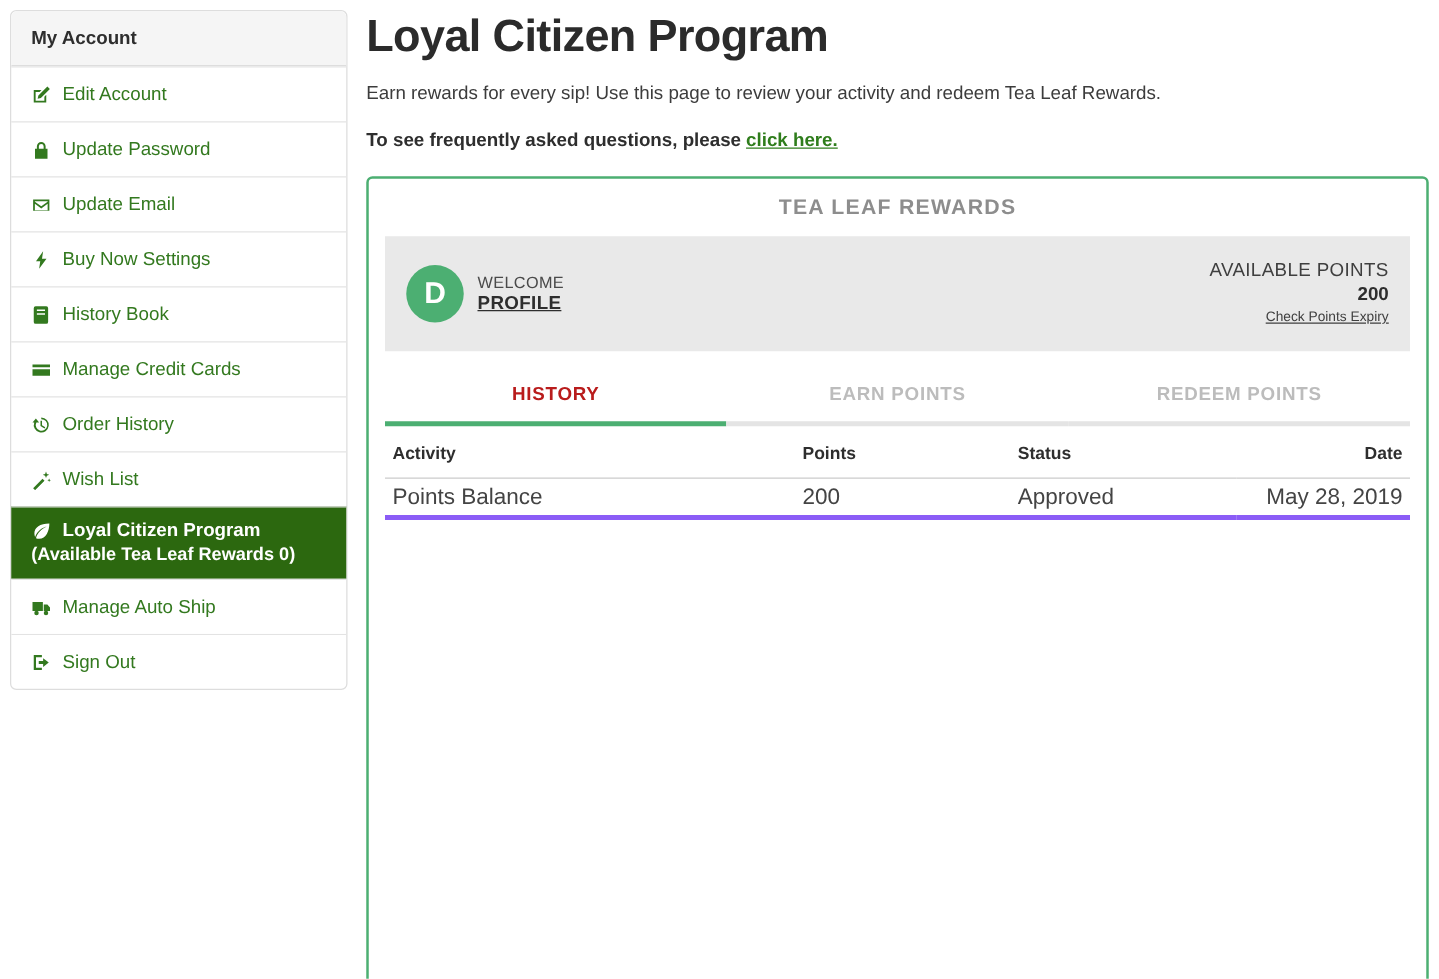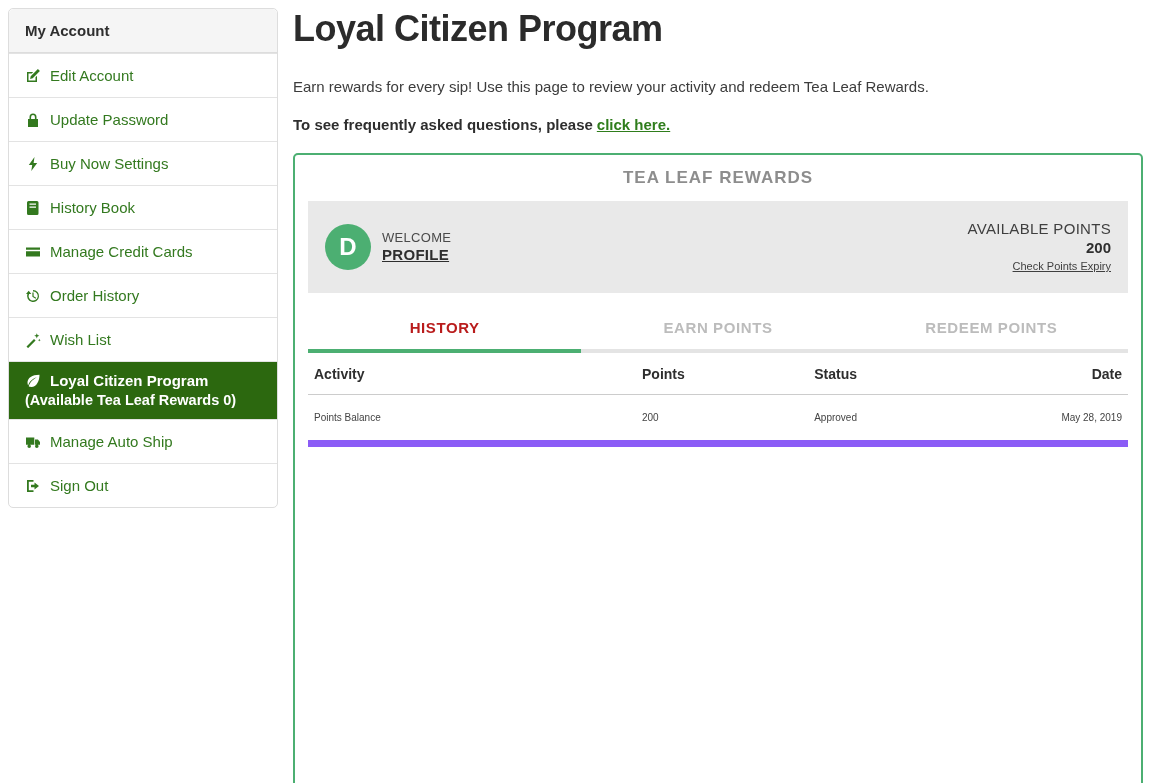--- a/index.html
+++ b/index.html
@@ -53,21 +53,21 @@
   .sidebar-item:last-of-type { border-radius: 0 0 5px 5px; }
 
   
   .main { flex: 1; margin-left: 15px; min-width: 0; }
   .page-title {
     font-size: 36px;
     font-weight: bold;
     color: #2b2b2b;
     letter-spacing: -0.5px;
   }
-  .page-subtitle { margin-top: 28px; font-size: 15px; color: #3c3c3c; }
+  .page-subtitle { margin-top: 16px; font-size: 15px; color: #3c3c3c; }
   .faq-line { margin-top: 21px; font-size: 15px; font-weight: bold; color: #2e2e2e; }
   .faq-line a {
     color: #2f7d1c;
     margin-left: 4px;
     text-decoration: underline;
     cursor: pointer;
   }
 
   
   .rewards-panel {
@@ -149,24 +149,24 @@
   table.activity { width: 100%; border-collapse: collapse; table-layout: fixed; }
   table.activity th {
     text-align: left;
     font-size: 14px;
     font-weight: bold;
     color: #2e2e2e;
     padding: 13px 6px 12px 6px;
     border-bottom: 1px solid #ccc;
   }
   table.activity td {
-    font-size: 10px;
+    font-size: 18px;
     color: #444;
-    padding: 17px 6px;
-    border-bottom: 7px solid #8b5cf6;
+    padding: 4px 6px;
+    border-bottom: 4px solid #8b5cf6;
   }
   table.activity th:nth-child(1), table.activity td:nth-child(1) { width: 40%; }
   table.activity th:nth-child(2), table.activity td:nth-child(2) { width: 21%; }
   table.activity th:nth-child(3), table.activity td:nth-child(3) { width: 22%; }
   table.activity th:nth-child(4), table.activity td:nth-child(4) { width: 17%; text-align: right; }
 
   .spacer { flex: 1; }
   .showing-text { font-size: 14px; color: #8a8a8a; padding: 0 7px; margin-bottom: 24px; }
 
   .panel-footer {
@@ -202,20 +202,28 @@
 
     <div class="sidebar-item">
       <span class="icon">
           <svg viewBox="0 0 16 16">
             <path d="M4.5 7V5a3.5 3.5 0 0 1 7 0v2H13v8H3V7h1.5zm1.6 0h3.8V5a1.9 1.9 0 0 0-3.8 0v2z"></path>
           </svg>
         </span>
       <span>Update Password</span>
     </div>
 
+    <div class="sidebar-item">
+      <span class="icon">
+          <svg viewBox="0 0 16 16">
+            <path d="M1.5 3.5h13v9h-13zm1.4 1.4v.4L8 9l5.1-3.7v-.4zM2.9 12.1h10.2V7L8 10.7 2.9 7z"></path>
+          </svg>
+        </span>
+      <span>Update Email</span>
+    </div>
 
     <div class="sidebar-item">
       <span class="icon">
           <svg viewBox="0 0 16 16">
             <path d="M9.5 1 3.8 9h3.4L6.3 15l5.9-8H8.6z"></path>
           </svg>
         </span>
       <span>Buy Now Settings</span>
     </div>
 

